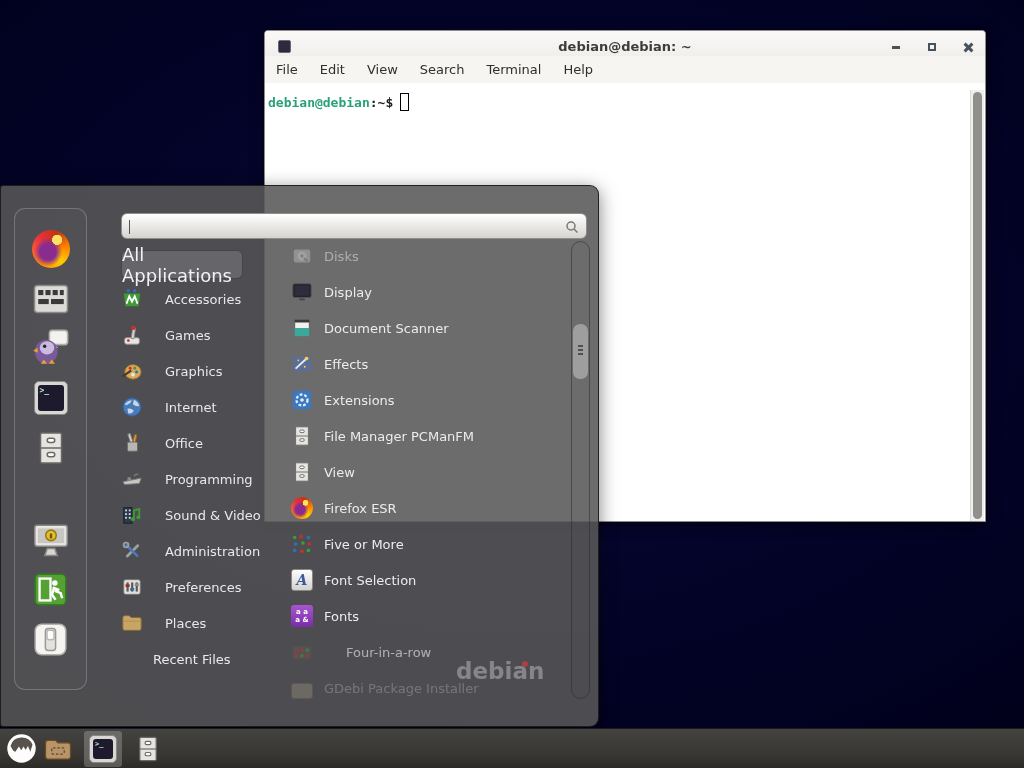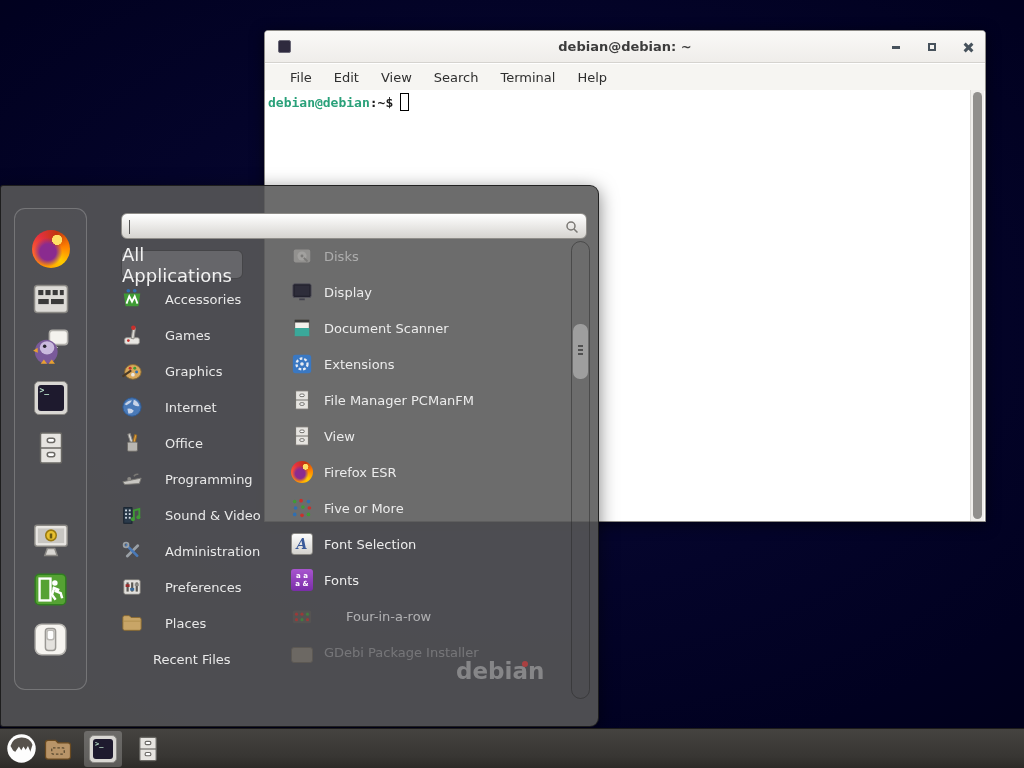--- a/index.html
+++ b/index.html
@@ -19,22 +19,22 @@
     background:#2e2a3e; border:1px solid #6a6876; border-radius:2px; }
   .titlebar .title { flex:1; text-align:center; font-size:13px; font-weight:bold; color:#3c3c3c; }
   .win-controls { position:absolute; right:10px; top:0; height:32px; display:flex; align-items:center; gap:22px; }
   .wbtn { width:14px; height:14px; display:flex; align-items:center; justify-content:center; cursor:default; }
   .g-min { width:8px; height:3px; background:#47525c; }
   .g-max { width:8px; height:8px; border:2px solid #47525c; }
   .g-close { position:relative; width:10px; height:10px; }
   .g-close:before,.g-close:after { content:""; position:absolute; left:4px; top:0; width:3px; height:11px; background:#47525c; }
   .g-close:before { transform:rotate(45deg); } .g-close:after { transform:rotate(-45deg); }
 
-  .menubar { position:absolute; left:0; top:33px; right:0; height:27px; background:#f6f5f2;
-    display:flex; align-items:center; padding-left:25px; gap:22px; }
+  .menubar { position:absolute; left:0; top:25px; right:0; height:27px; background:#f6f5f2;
+    display:flex; align-items:center; padding-left:11px; gap:22px; }
   .menubar span { font-size:13px; color:#2f2f2f; }
 
   .term-content { position:absolute; left:1px; top:59px; right:1px; bottom:0; background:#fff;
     font-family:"DejaVu Sans Mono","Liberation Mono",monospace; font-size:13px; font-weight:bold; }
   .prompt-line { position:absolute; left:2px; top:3px; display:flex; align-items:center; }
   .prompt-user { color:#2aa17a; }
   .prompt-suffix { color:#1c1c1c; }
   .term-cursor { display:inline-block; width:9px; height:18px; border:1.5px solid #000; margin-left:7px; }
   .t-scrollbar { position:absolute; right:0; top:0; bottom:0; width:14px; background:#f1efec; border-left:1px solid #dcdad6; }
   .t-thumb { position:absolute; left:2px; right:2px; top:2px; bottom:2px; background:#918f8c; border-radius:6px; }
@@ -360,20 +360,30 @@
       <div class="app-row">
         <svg class="ai" viewBox="0 0 24 24">
             <rect x="4" y="3" width="16" height="18" rx="1.5" fill="#f2f0ec" stroke="#5a5854"></rect>
             <rect x="4" y="12" width="16" height="9" fill="#3aa89a"></rect>
             <rect x="4" y="3" width="16" height="3" fill="#3a3a3a"></rect>
           </svg>
         <span>Document Scanner</span>
       </div>
       <div class="app-row">
         <svg class="ai" viewBox="0 0 24 24">
+            <rect x="2" y="4" width="20" height="16" rx="2" fill="#5a6e96"></rect>
+            <path d="M5 17 L17 6" stroke="#e8ecf4" stroke-width="2"></path>
+            <circle cx="17" cy="6" r="2" fill="#ffd24a"></circle>
+            <circle cx="8" cy="8" r="1" fill="#ffd24a"></circle>
+            <circle cx="15" cy="15" r="1" fill="#ffd24a"></circle>
+          </svg>
+        <span>Effects</span>
+      </div>
+      <div class="app-row">
+        <svg class="ai" viewBox="0 0 24 24">
             <rect x="2" y="2" width="20" height="20" rx="3" fill="#3a78c2"></rect>
             <circle cx="12" cy="12" r="6" fill="none" stroke="#e8ecf4" stroke-width="2.5" stroke-dasharray="3 2"></circle>
             <circle cx="12" cy="12" r="2" fill="#e8ecf4"></circle>
           </svg>
         <span>Extensions</span>
       </div>
       <div class="app-row">
         <svg class="ai" viewBox="0 0 24 24">
             <rect x="5" y="2" width="14" height="20" rx="1" fill="#e6e4e0" stroke="#6a6864"></rect>
             <line x1="5" y1="12" x2="19" y2="12" stroke="#6a6864"></line>

